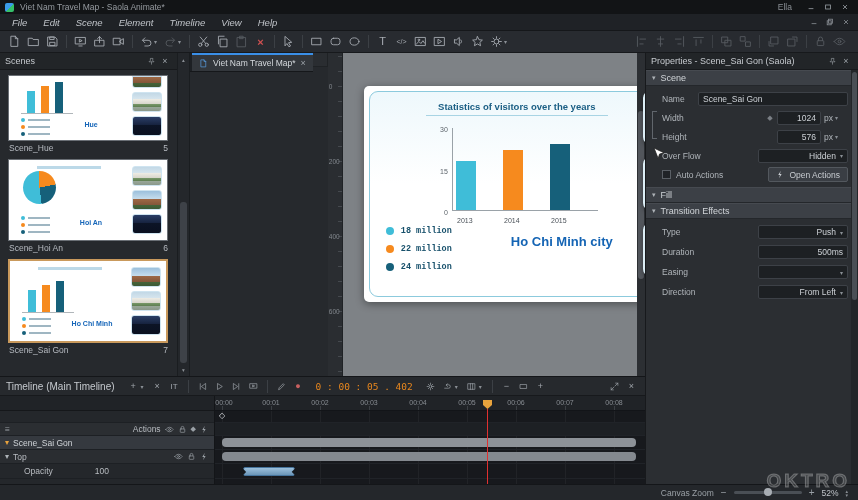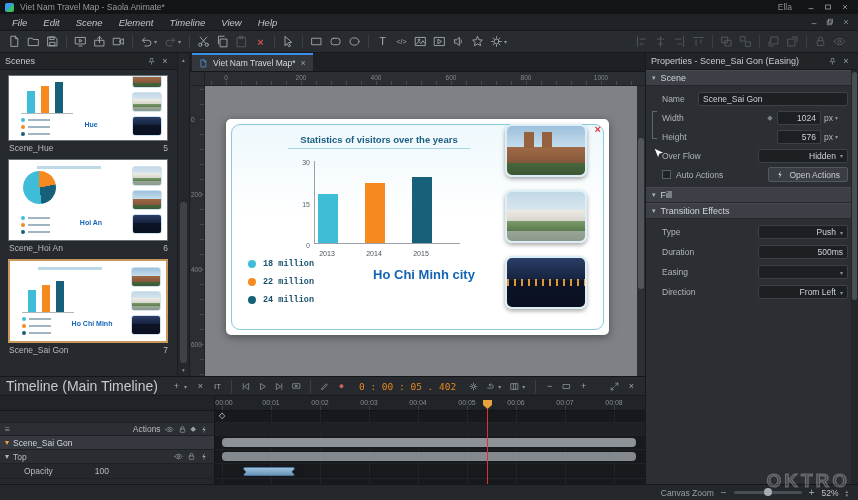--- a/index.html
+++ b/index.html
@@ -76,21 +76,21 @@
   .g-palace{background:linear-gradient(180deg,#c2d8e6 0%,#d8e6ee 36%,#eceae2 36%,#d8d6cc 60%,#7a9a6a 60%,#5a7a4e 80%,#98a698 80%,#8a988a 100%);}
   .g-night{background:linear-gradient(180deg,#2a3e66 0%,#16223e 45%,#0c1426 45%,#0a1020 100%);}
 
   
   .scenes-scrollbar{width:12px;background:#24272b;position:relative;border-right:1px solid #1a1d20;flex:0 0 auto;}
   .sb-arrow{position:absolute;left:0;right:0;height:11px;display:flex;align-items:center;justify-content:center;font-size:5.5px;color:#8a8f95;}
   .sb-up{top:1px;} .sb-down{bottom:1px;}
   .sb-thumb{position:absolute;left:2px;right:2px;top:46%;bottom:13px;background:#3e4248;border-radius:3px;}
 
   
-  .canvas-col{flex:1;display:flex;flex-direction:column;min-width:0;}
+  .canvas-col{flex:1;display:flex;flex-direction:row;min-width:0;}
   .tabbar{height:19px;background:#1d2024;display:flex;align-items:flex-end;padding-left:2px;border-bottom:1px solid #15171a;flex:0 0 auto;}
   .doc-tab{height:18px;display:flex;align-items:center;gap:5px;background:#33373c;border-top:2px solid #3a8fe8;padding:0 7px;font-size:8.5px;color:#d5d9dd;}
   .doc-tab .sic{color:#5aa2e8;}
   .tab-close{color:#9aa0a6;font-size:9px;}
   .ruler-row{height:14px;display:flex;flex:0 0 auto;}
   .ruler-corner{width:15px;height:14px;background:#2a2d31;border-right:1px solid #1f2225;border-bottom:1px solid #1f2225;}
   .h-ruler{flex:1;position:relative;background:#2a2d31;border-bottom:1px solid #1f2225;
     background-image:repeating-linear-gradient(90deg,#45494e 0 1px,transparent 1px 15px);
     background-size:100% 4px;background-repeat:no-repeat;background-position:6px bottom;}
   .hnum{position:absolute;top:2px;transform:translateX(-50%);font-size:6.5px;color:#82878d;}
@@ -151,21 +151,21 @@
   .sw.none::after{content:"";position:absolute;inset:0;background:linear-gradient(to top right,transparent 44%,#d84040 44%,#d84040 56%,transparent 56%);}
   .sw.solid{background:#e2e2e2;border-color:#7ab0e8;}
   .sw.grad{background:linear-gradient(90deg,#666,#eee);}
   .sw.img{background:conic-gradient(#9aa4ac 0 25%,#e8ecef 25% 50%,#9aa4ac 50% 75%,#e8ecef 75%);}
   .colorsw{width:28px;height:13px;background:#fff;border:1px solid #53585e;}
   .pcursor{position:absolute;left:7px;top:61px;z-index:30;}
 
   
   .timeline{height:108px;background:#17191d;border-top:1px solid #141619;display:flex;flex-direction:column;flex:0 0 auto;}
   .tl-controls{height:19px;background:#26292d;display:flex;align-items:center;padding:0 6px;gap:2px;border-bottom:1px solid #17191c;flex:0 0 auto;}
-  .tl-title{font-size:14px;color:#c6cacf;margin-right:9px;white-space:nowrap;}
+  .tl-title{font-size:10px;color:#c6cacf;margin-right:9px;white-space:nowrap;}
   .tlbtn{min-width:15px;height:15px;display:flex;align-items:center;justify-content:center;color:#a0a5ab;font-size:9px;}
   .tl-time{color:#e8871e;font-family:"DejaVu Sans Mono","Liberation Mono",monospace;font-size:9.5px;margin:0 8px;white-space:nowrap;}
   .tl-body{flex:1;display:flex;position:relative;min-height:0;}
   .tl-left{width:215px;background:#24272b;border-right:1px solid #131518;display:flex;flex-direction:column;flex:0 0 auto;}
   .tl-lruler{height:15px;background:#202327;border-bottom:1px solid #15171a;}
   .tl-lkey{height:12px;border-bottom:1px solid #1d2024;}
   .tl-lrow{display:flex;align-items:center;font-size:8.5px;color:#b8bcc1;border-bottom:1px solid #1d2024;padding:0 5px;gap:4px;}
   .tl-lrow.colhead{height:13px;background:#2b2e32;}
   .tl-lrow.scene{height:14px;background:#35393f;color:#d0d4d8;}
   .tl-lrow.toprow{height:14px;background:#2a2d31;}
@@ -836,21 +836,21 @@
               <div class="ph-handle"></div>
               <div class="ph-line"></div>
             </div>
           </div>
         </div>
       </div>
     </div>
 
     <div class="properties">
       <div class="panel-head">
-        <span class="panel-head-title">Properties - Scene_Sai Gon (Easing)</span>
+        <span class="panel-head-title">Properties - Scene_Sai Gon (Saola)</span>
         <span class="phbtn">
             <svg viewBox="0 0 16 16" fill="none" stroke="currentColor" stroke-width="1.1">
               <path d="M6 2.5h4.5L10 6l2.5 2.5h-9L6 6z"></path>
               <path d="M8 8.5v5"></path>
             </svg>
           </span>
         <span class="phbtn">×</span>
       </div>
 
       <div class="psec-bar">

